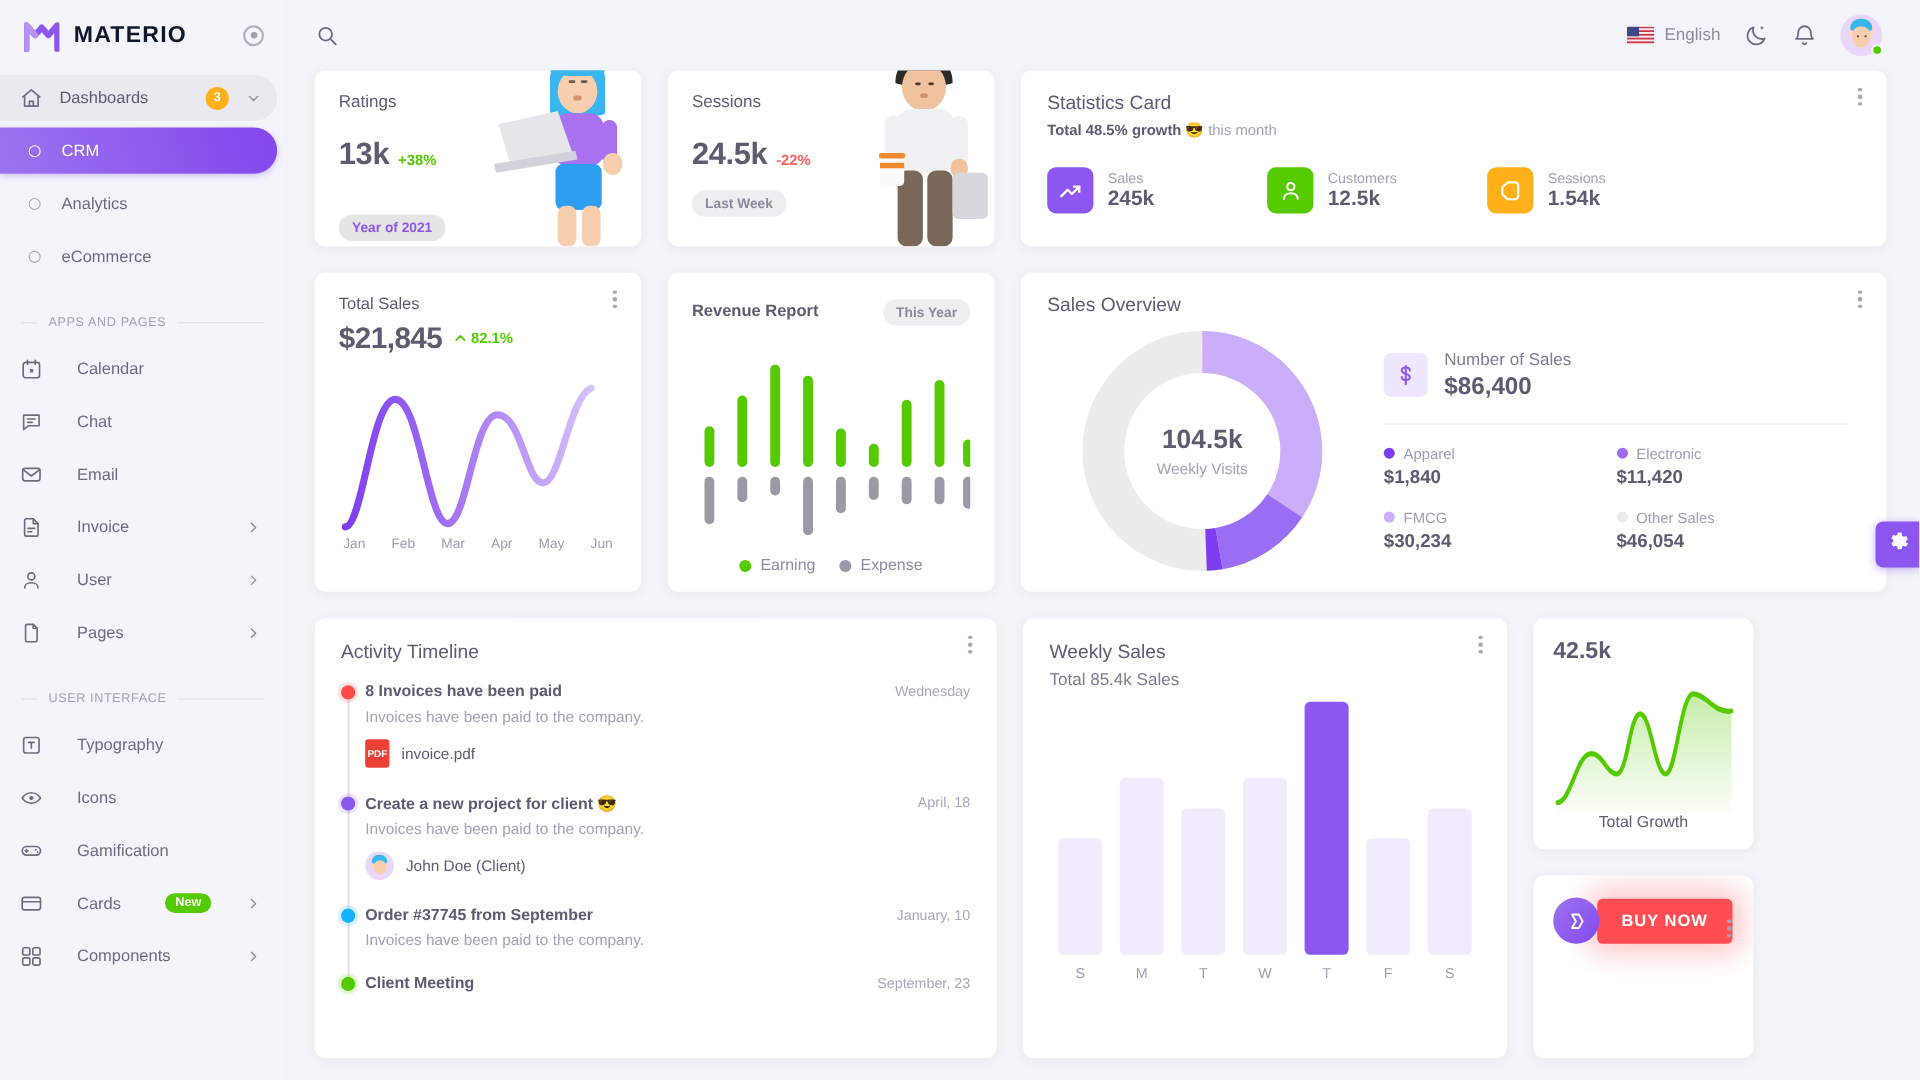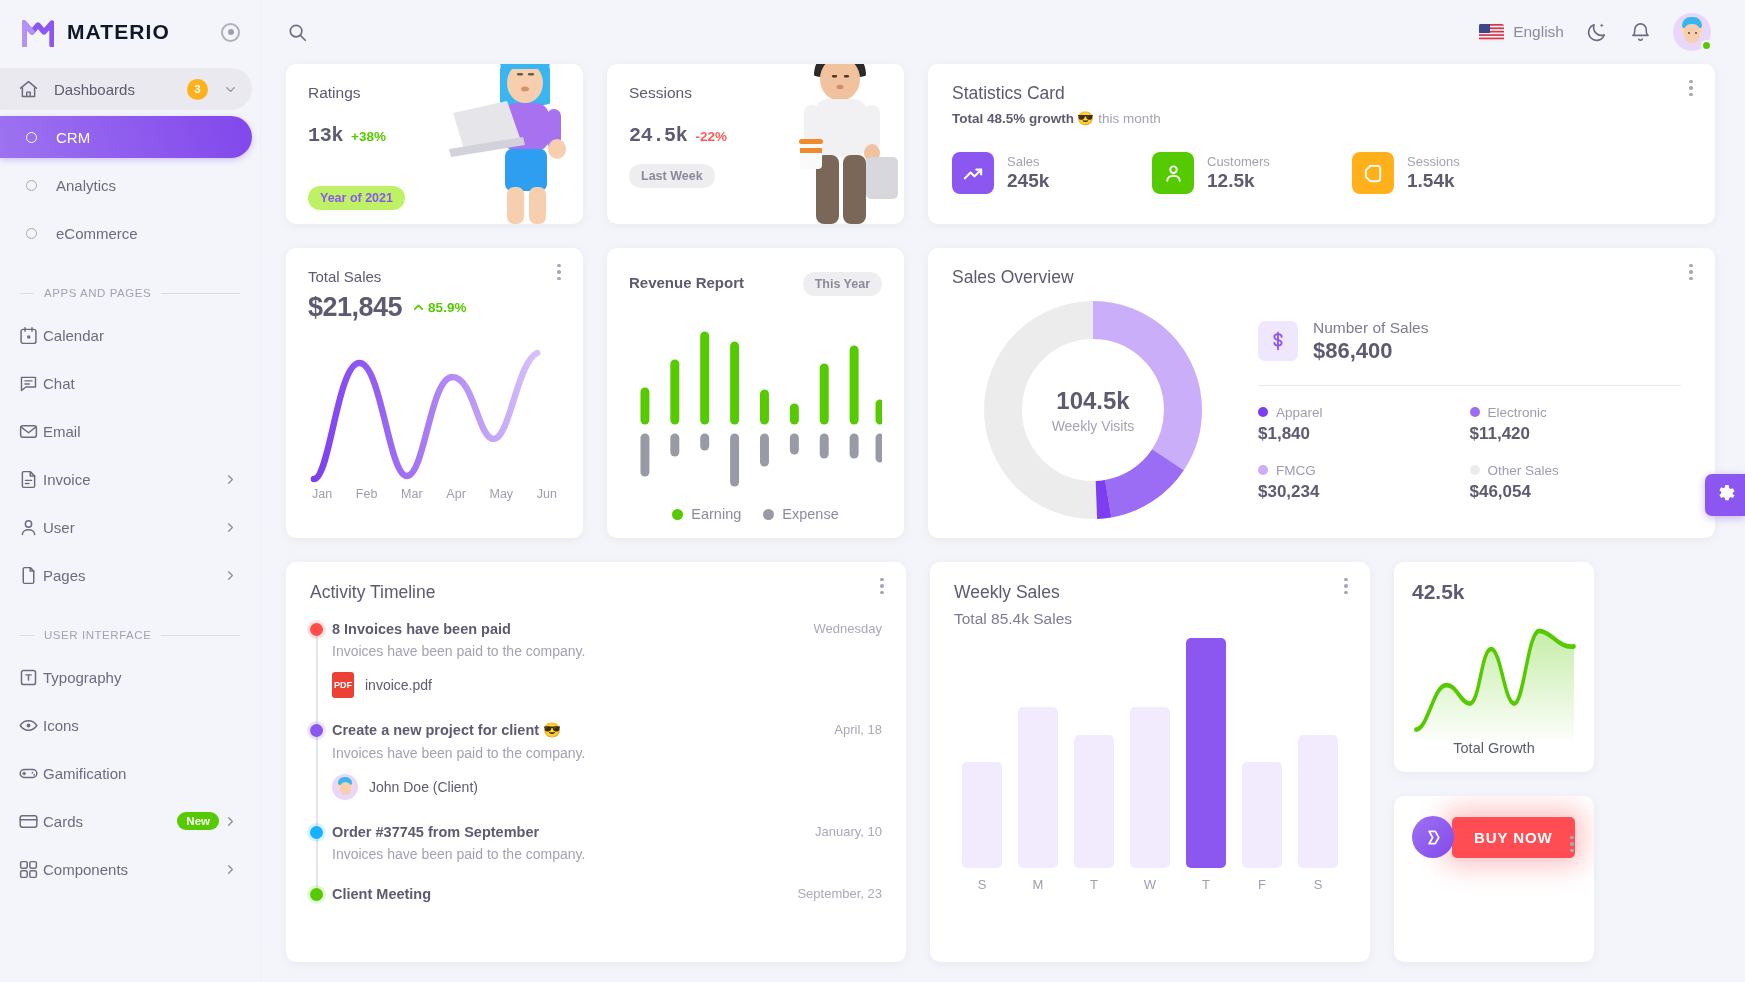--- a/index.html
+++ b/index.html
@@ -31,21 +31,21 @@
   .brand-pin i { width: 6px; height: 6px; border-radius: 50%; background: #9e9eb4; display: block; }
 
   .nav { padding-top: 4px; }
   .nav-group-head {
     display: flex; align-items: center; gap: 15px;
     height: 42px; margin: 0 8px 0 0; padding: 0 14px 0 18px;
     border-radius: 0 24px 24px 0; background: #e9e9ef; color: #5c5b70;
     font-size: 15px;
   }
   .nav-item {
-    display: flex; align-items: center; gap: 4px;
+    display: flex; align-items: center; gap: 31px;
     height: 42px; margin: 6px 8px 0 0; padding: 0 14px 0 18px;
     border-radius: 0 24px 24px 0; color: #6d6b80; font-size: 15px;
     cursor: pointer;
   }
   .nav-item.sub { padding-left: 26px; gap: 19px; }
   .nav-item.active {
     background: linear-gradient(72deg, #9d73f0 0%, #8349ec 94%);
     color: #fff; box-shadow: 0 2px 6px rgba(124,77,236,0.30);
   }
   .nav-label { flex: 1; white-space: nowrap; }
@@ -121,29 +121,29 @@
     position: absolute; right: 14px; top: 14px; width: 20px; height: 20px;
     display: flex; flex-direction: column; align-items: center; justify-content: center; gap: 3px;
     cursor: pointer;
   }
   .kebab i { width: 3.4px; height: 3.4px; border-radius: 50%; background: #a8a7b8; display: block; }
 
   
   .hero { width: 297px; height: 160px; padding: 20px 22px; overflow: hidden; }
   .hero-title { font-size: 15.5px; color: #5c5b70; font-weight: 400; }
   .hero-val { display: flex; align-items: flex-end; gap: 8px; margin-top: 22px; }
-  .hero-num { font-size: 20px; font-weight: 700; color: #5c5b70; letter-spacing: -0.3px; font-family: Liberation Mono, monospace; }
+  .hero-num { font-size: 28px; font-weight: 700; color: #5c5b70; letter-spacing: -0.3px; }
   .hero-delta { font-size: 13.5px; font-weight: 700; padding-bottom: 3px; }
   .hero-delta.up { color: #56ca00; }
   .hero-delta.down { color: #ff5b5b; }
   .chip {
     display: inline-block; margin-top: 17px; font-size: 12.5px; font-weight: 600;
     padding: 5px 12px; border-radius: 13px;
   }
-  .chip.violet { background: #bef264; color: #8c57f0; margin-top: 39px; }
+  .chip.violet { background: #e5e5e5; color: #8c57f0; margin-top: 39px; }
   .chip.grey { background: #eeeef1; color: #8b8a9c; }
   .hero-art { position: absolute; right: 0; bottom: 0; width: 150px; height: 175px; }
 
   
   .stats { flex: 1; height: 160px; padding: 19px 24px; }
   .stats-title { font-size: 17.5px; font-weight: 500; color: #5c5b70; }
   .stats-sub { font-size: 13.5px; color: #a3a2b3; margin-top: 6px; }
   .stats-sub b { color: #5c5b70; font-weight: 700; }
   .stats-items { display: flex; margin-top: 26px; }
   .stat-item { display: flex; align-items: center; gap: 13px; width: 200px; }
@@ -646,21 +646,21 @@
               <i></i>
               <i></i>
             </span>
           <div class="tsales-title">Total Sales</div>
           <div class="tsales-row">
             <span class="tsales-num">$21,845</span>
             <span class="tsales-pct">
               <svg width="13" height="13" viewBox="0 0 24 24" fill="none" stroke="#56ca00" stroke-width="3" stroke-linecap="round" stroke-linejoin="round">
                   <path d="M5 15l7-7 7 7"></path>
                 </svg>
-              <span>85.9%</span>
+              <span>82.1%</span>
             </span>
           </div>
           <div class="tsales-chart">
             <svg viewBox="0 0 256 150" preserveAspectRatio="none" style="width:100%;height:100%">
               <defs>
                 <linearGradient id="lineGrad" x1="0" y1="0" x2="1" y2="0">
                   <stop offset="0%" stop-color="#7c3ef0"></stop>
                     <stop offset="50%" stop-color="#a97bf4"></stop>
                     <stop offset="100%" stop-color="#d6c2fb"></stop>
                 </linearGradient>

